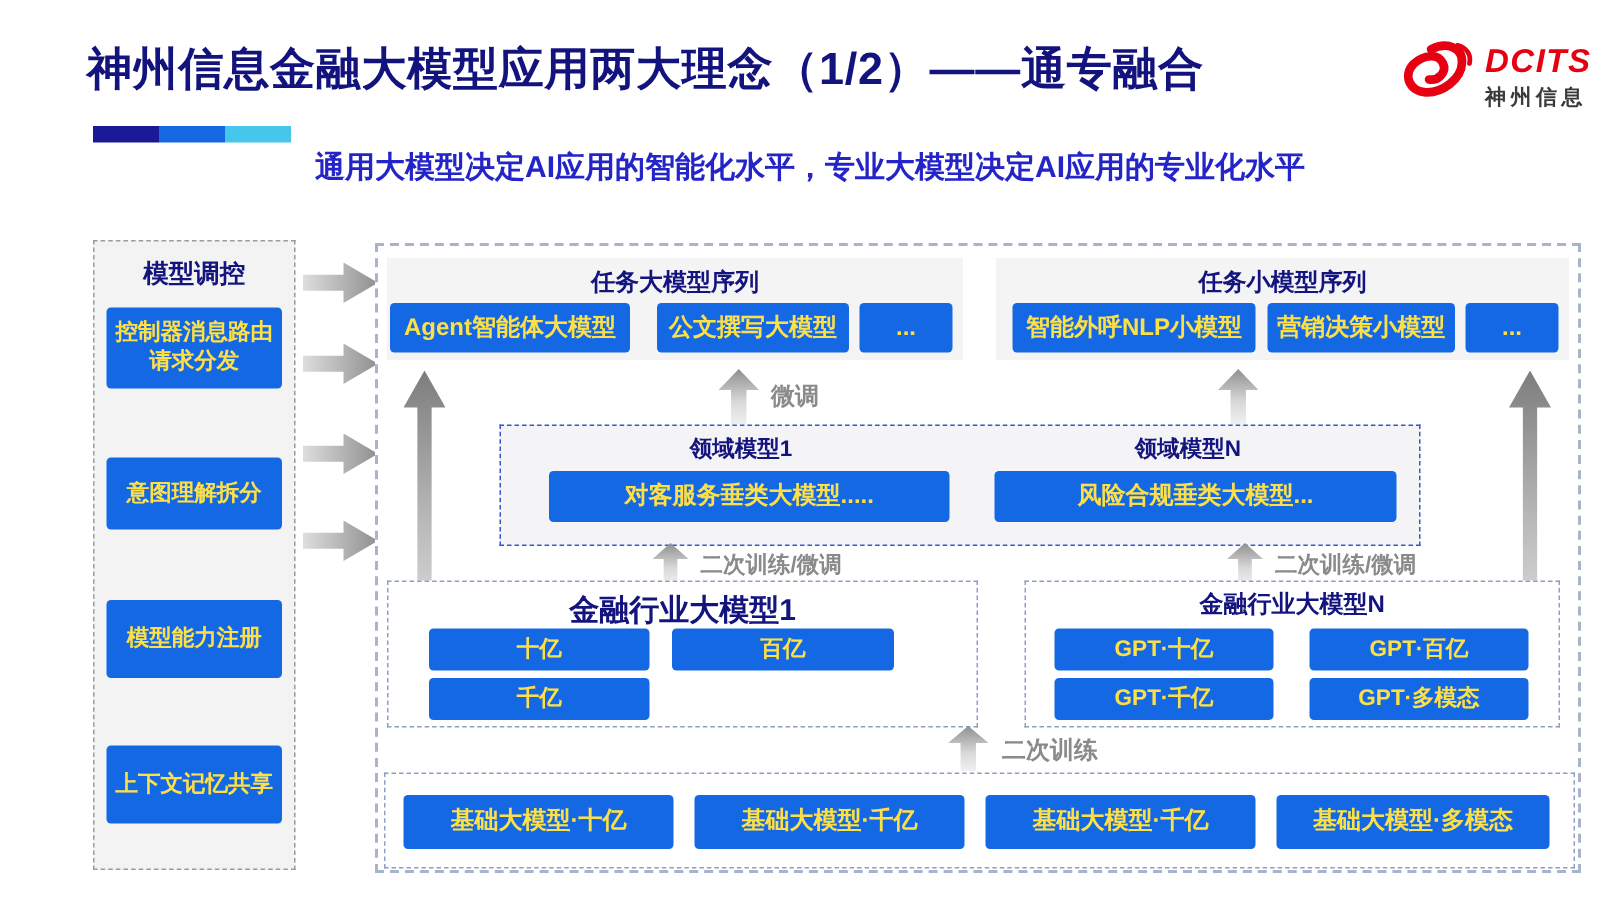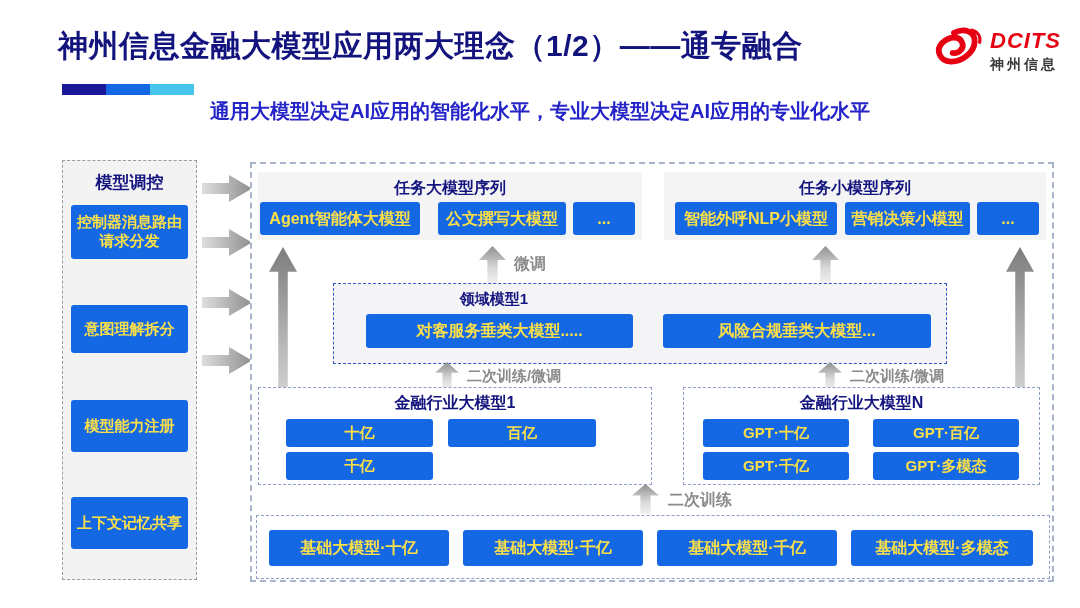--- a/index.html
+++ b/index.html
@@ -89,30 +89,31 @@
   <div class="abs arrow-tall" style="left:1006px;top:247px;width:28px;height:224px;"></div>
 
   <div class="abs arrow-up" style="left:479px;top:246px;width:27px;height:37px;"></div>
   <div class="abs graylab" style="left:514px;top:254px;font-size:16px;">微调</div>
 
   <div class="abs arrow-up" style="left:812px;top:246px;width:27px;height:37px;"></div>
 
   <div class="abs dash-blue" style="left:333px;top:283px;width:612px;height:79px;">
     <div class="abs sec-title" style="left:20px;top:6px;width:280px;font-size:15px;">领域模型1</div>
     <div class="abs bluebox" style="left:32px;top:30px;width:267px;height:34px;font-size:16px;">对客服务垂类大模型.....</div>
+    <div class="abs sec-title" style="left:318px;top:6px;width:280px;font-size:15px;">领域模型N</div>
     <div class="abs bluebox" style="left:329px;top:30px;width:268px;height:34px;font-size:16px;">风险合规垂类大模型...</div>
   </div>
 
   <div class="abs arrow-up" style="left:435px;top:362px;width:24px;height:28px;"></div>
   <div class="abs graylab" style="left:467px;top:367px;font-size:15px;">二次训练/微调</div>
   <div class="abs arrow-up" style="left:818px;top:362px;width:24px;height:28px;"></div>
   <div class="abs graylab" style="left:850px;top:367px;font-size:15px;">二次训练/微调</div>
 
   <div class="abs dash-sub" style="left:258px;top:387px;width:392px;height:96px;">
-    <div class="abs sec-title" style="left:0;top:5px;width:392px;font-size:16px;">金融行业大模型1</div>
+    <div class="abs sec-title" style="left:0;top:5px;width:392px;font-size:20px;">金融行业大模型1</div>
     <div class="abs bluebox" style="left:27px;top:31px;width:147px;height:28px;font-size:15px;">十亿</div>
     <div class="abs bluebox" style="left:189px;top:31px;width:148px;height:28px;font-size:15px;">百亿</div>
     <div class="abs bluebox" style="left:27px;top:64px;width:147px;height:28px;font-size:15px;">千亿</div>
   </div>
 
   <div class="abs dash-sub" style="left:683px;top:387px;width:355px;height:96px;">
     <div class="abs sec-title" style="left:0;top:5px;width:355px;font-size:16px;">金融行业大模型N</div>
     <div class="abs bluebox" style="left:19px;top:31px;width:146px;height:28px;font-size:15px;">GPT·十亿</div>
     <div class="abs bluebox" style="left:189px;top:31px;width:146px;height:28px;font-size:15px;">GPT·百亿</div>
     <div class="abs bluebox" style="left:19px;top:64px;width:146px;height:28px;font-size:15px;">GPT·千亿</div>

